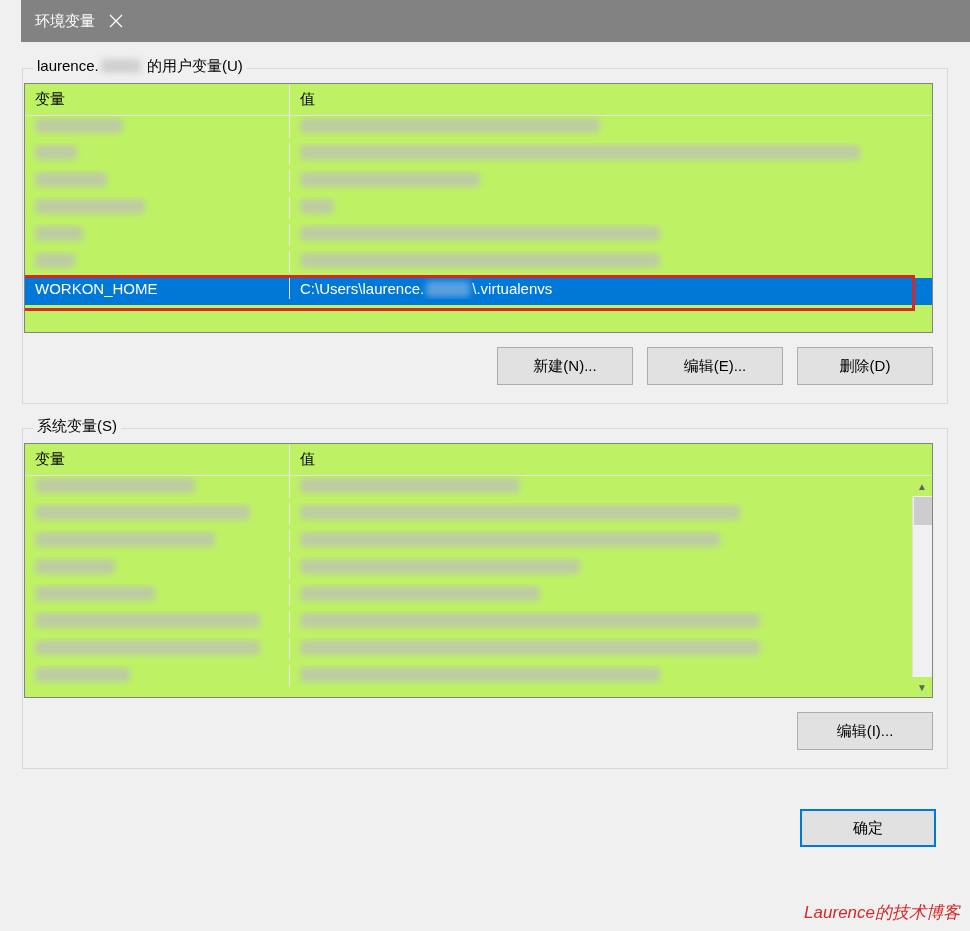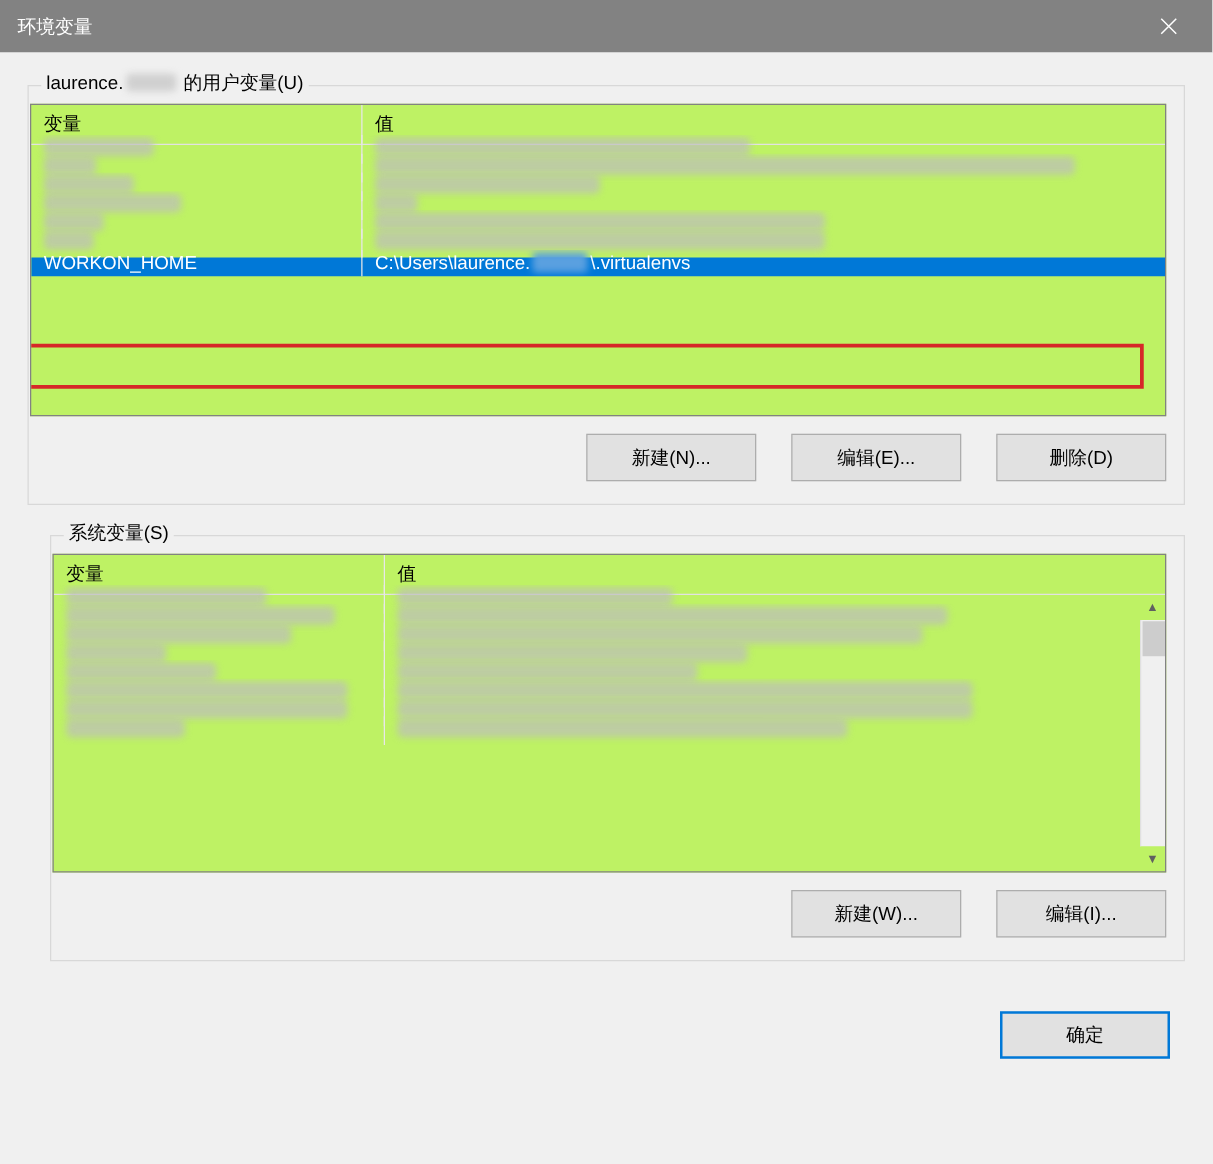--- a/index.html
+++ b/index.html
@@ -12,21 +12,21 @@
     height: 931px;
     overflow: hidden;
   }
   .titlebar {
     background: #828282;
     color: #fff;
     height: 42px;
     display: flex;
     align-items: center;
     padding: 0 14px;
-    justify-content: space-between;
+    margin-left: 21px;
   }
   .titlebar .close {
     width: 42px; height: 42px;
     display: flex; align-items: center; justify-content: center;
     font-size: 18px;
   }
   .content {
     background: #f0f0f0;
     padding: 26px 22px 18px 22px;
     height: calc(931px - 42px);
@@ -71,22 +71,22 @@
   }
   .lv-header .col {
     padding: 6px 10px;
     color: #000;
   }
   .col-var { flex: 0 0 265px; border-right: 1px solid #e8e8e8;}
   .col-val { flex: 1 1 auto; }
   .lv-body { position: relative; }
   .lv-row {
     display: flex;
-    height: 15px;
-    align-items: flex-end;
+    height: 27px;
+    align-items: flex-start;
   }
   .lv-row .col { padding: 2px 10px; white-space: nowrap; overflow: hidden; }
   .lv-row.selected {
     background: #0078d7;
     color: #fff;
   }
   .lv-row .blur {
     display: inline-block;
     height: 15px;
     background: #bdbdbd;
@@ -97,36 +97,36 @@
   .highlight-box {
     position: absolute;
     border: 3px solid #d62828;
     left: -4px;
     width: 894px;
     height: 36px;
     pointer-events: none;
   }
   .btnrow {
     display: flex;
-    gap: 28px;
+    gap: 14px;
     justify-content: flex-end;
     margin-top: 14px;
   }
   .btn {
     min-width: 136px;
     height: 38px;
     background: #e1e1e1;
     border: 1px solid #adadad;
     font-family: inherit;
     font-size: 15px;
     cursor: pointer;
     padding: 0 14px;
   }
   .btn.focus { border: 2px solid #0078d7; background:#e1e1e1;}
-  .groupbox + .groupbox { margin-top: 24px; margin-left: 18px; }
+  .groupbox + .groupbox { margin-top: 24px; }
   .sys-list { height: 255px; }
   .scroll-track {
     position: absolute;
     right: 0; top: 32px; bottom: 0;
     width: 20px;
     background: #f0f0f0;
     border-left: 1px solid #e0e0e0;
   }
   .scroll-thumb {
     background: #cdcdcd;
@@ -275,24 +275,24 @@
           </div>
       </div>
       <div class="scroll-arrow up">▲</div>
       <div class="scroll-track" style="top:52px;bottom:20px">
         <div class="scroll-thumb"></div>
       </div>
       <div class="scroll-arrow down">▼</div>
     </div>
 
     <div class="btnrow">
-      <button class="btn">新建(W)...</button>
       <button class="btn">编辑(I)...</button>
     </div>
   </div>
 
   <div class="dialog-btns">
     <button class="btn focus">确定</button>
   </div>
 
   <div class="watermark">
+    <div>Laurence的技术博客</div>
   </div>
 </div>
 
 </body></html>

